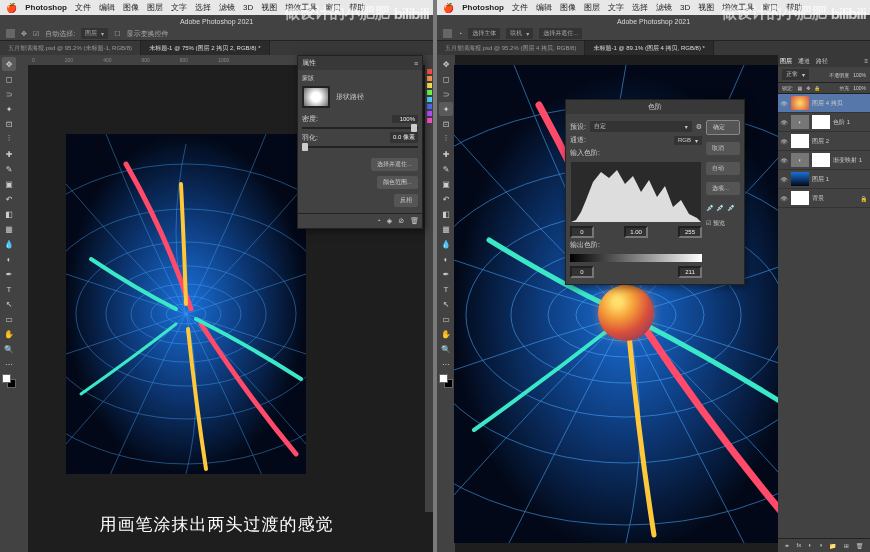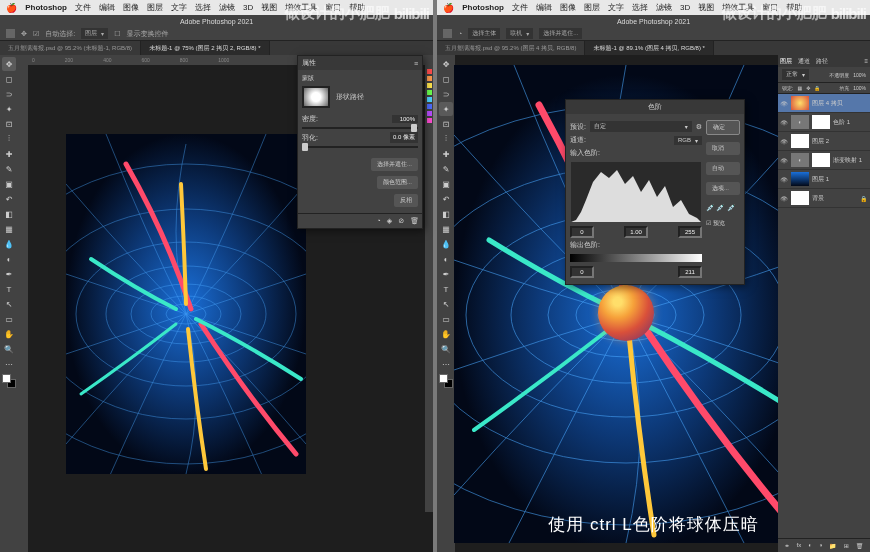--- a/index.html
+++ b/index.html
@@ -221,20 +221,21 @@
             <span>⊘</span>
             <span>🗑</span>
           </div>
         </div>
       </div>
     </div>
     <div class="watermark">
         <span class="wm-text">做设计的小肥肥</span>
         <span class="wm-logo">bilibili</span>
       </div>
+    <div class="caption">用画笔涂抹出两头过渡的感觉</div>
   </div>
 
   <div class="pane">
     <div class="mac-menubar">
       <span class="apple">🍎</span>
       <b>Photoshop</b>
       <span>文件</span>
       <span>编辑</span>
       <span>图像</span>
       <span>图层</span>
@@ -461,15 +462,14 @@
               <span>⊞</span>
               <span>🗑</span>
           </div>
         </div>
       </div>
     </div>
     <div class="watermark">
         <span class="wm-text">做设计的小肥肥</span>
         <span class="wm-logo">bilibili</span>
       </div>
-    <div class="caption">使用 ctrl L色阶将球体压暗</div>
   </div>
 </div>
 
 </body></html>

